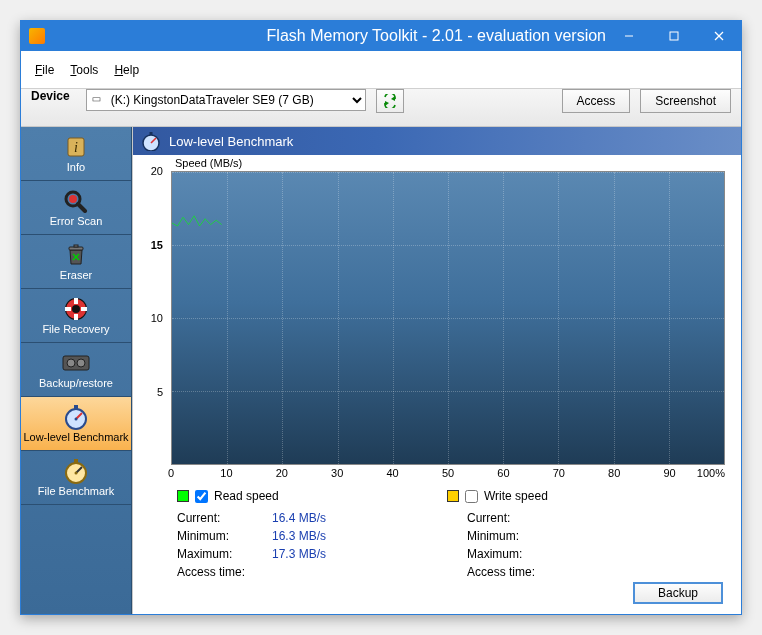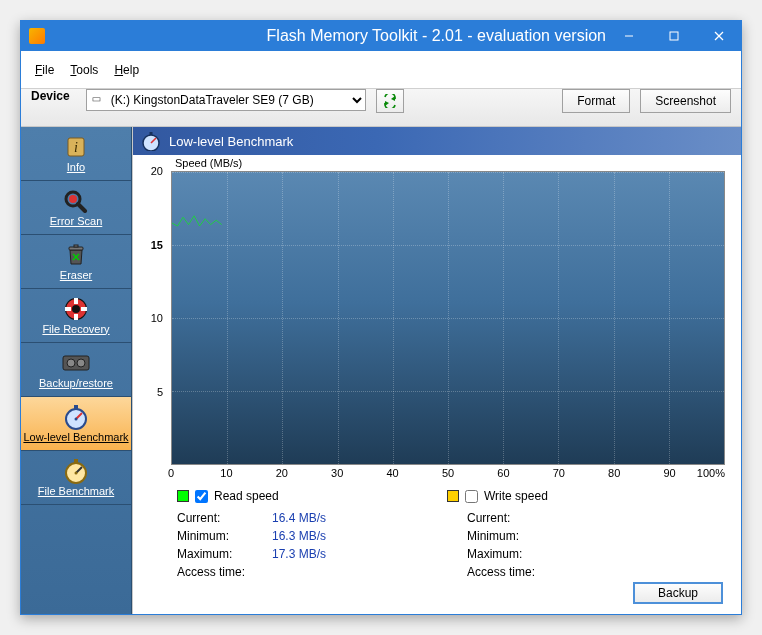--- a/index.html
+++ b/index.html
@@ -117,21 +117,21 @@
     justify-content: center;
     color: #fff;
     cursor: pointer;
     position: relative;
   }
   .sidebar .item .icn {
     width: 30px; height: 24px;
     display: flex; align-items: center; justify-content: center;
     margin-bottom: 2px;
   }
-  .sidebar .item .lbl { font-size: 11px; text-decoration: underline; }
+  .sidebar .item .lbl { font-size: 11px; }
   .sidebar .item.active {
     background: linear-gradient(#fdd79a,#f9b24e);
     color: #000;
   }
 
   .main {
     flex: 1;
     background: #fff;
     display: flex;
     flex-direction: column;
@@ -264,21 +264,21 @@
     </span>
     <div class="refresh-btn">
       <svg width="16" height="14">
         <path d="M3 3 A5 5 0 0 1 13 5" fill="none" stroke="#0a8a0a" stroke-width="1.6"></path>
         <polygon points="13,2 13,7 9,5" fill="#0a8a0a"></polygon>
         <path d="M13 11 A5 5 0 0 1 3 9" fill="none" stroke="#0a8a0a" stroke-width="1.6"></path>
         <polygon points="3,12 3,7 7,9" fill="#0a8a0a"></polygon>
       </svg>
     </div>
     <div class="spacer"></div>
-    <button class="btn">Format</button>
+    <button class="btn">Access</button>
     <button class="btn">Screenshot</button>
   </div>
 
   <div class="content">
     <div class="sidebar">
       <div class="item">
         <div class="icn">
           <svg width="26" height="22">
               <rect x="5" y="2" width="16" height="18" rx="2" fill="#d9b25a" stroke="#7a5a20"></rect>
               <text x="13" y="16" text-anchor="middle" font-family="serif" font-style="italic" font-size="14" fill="#3a2a00">i</text>

